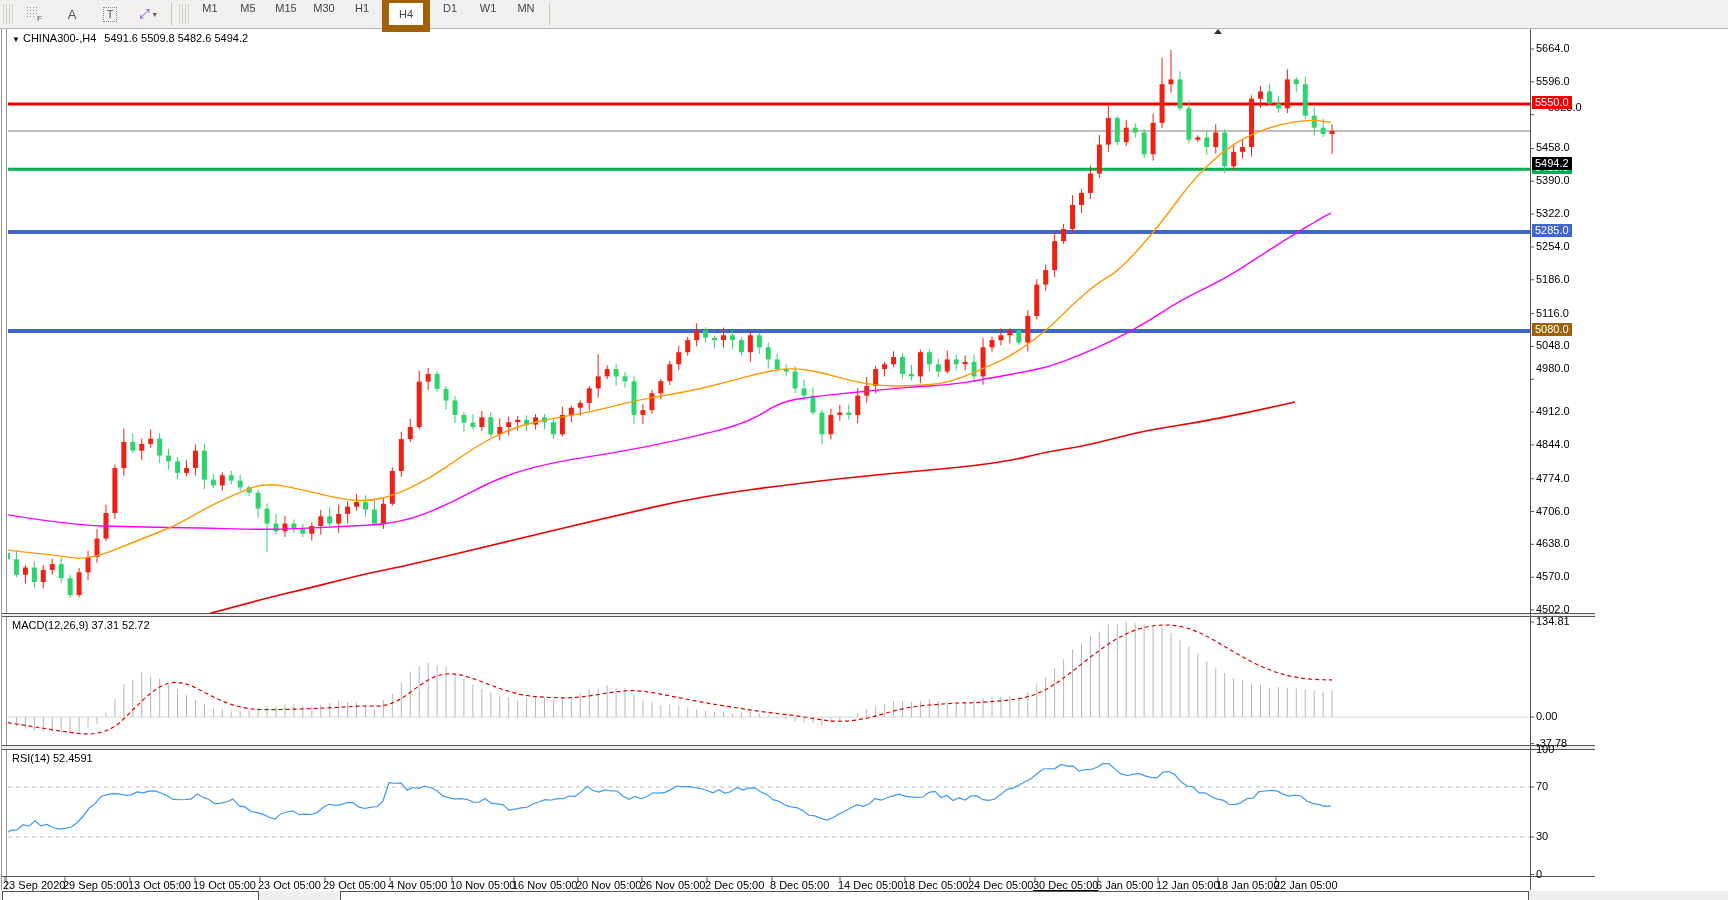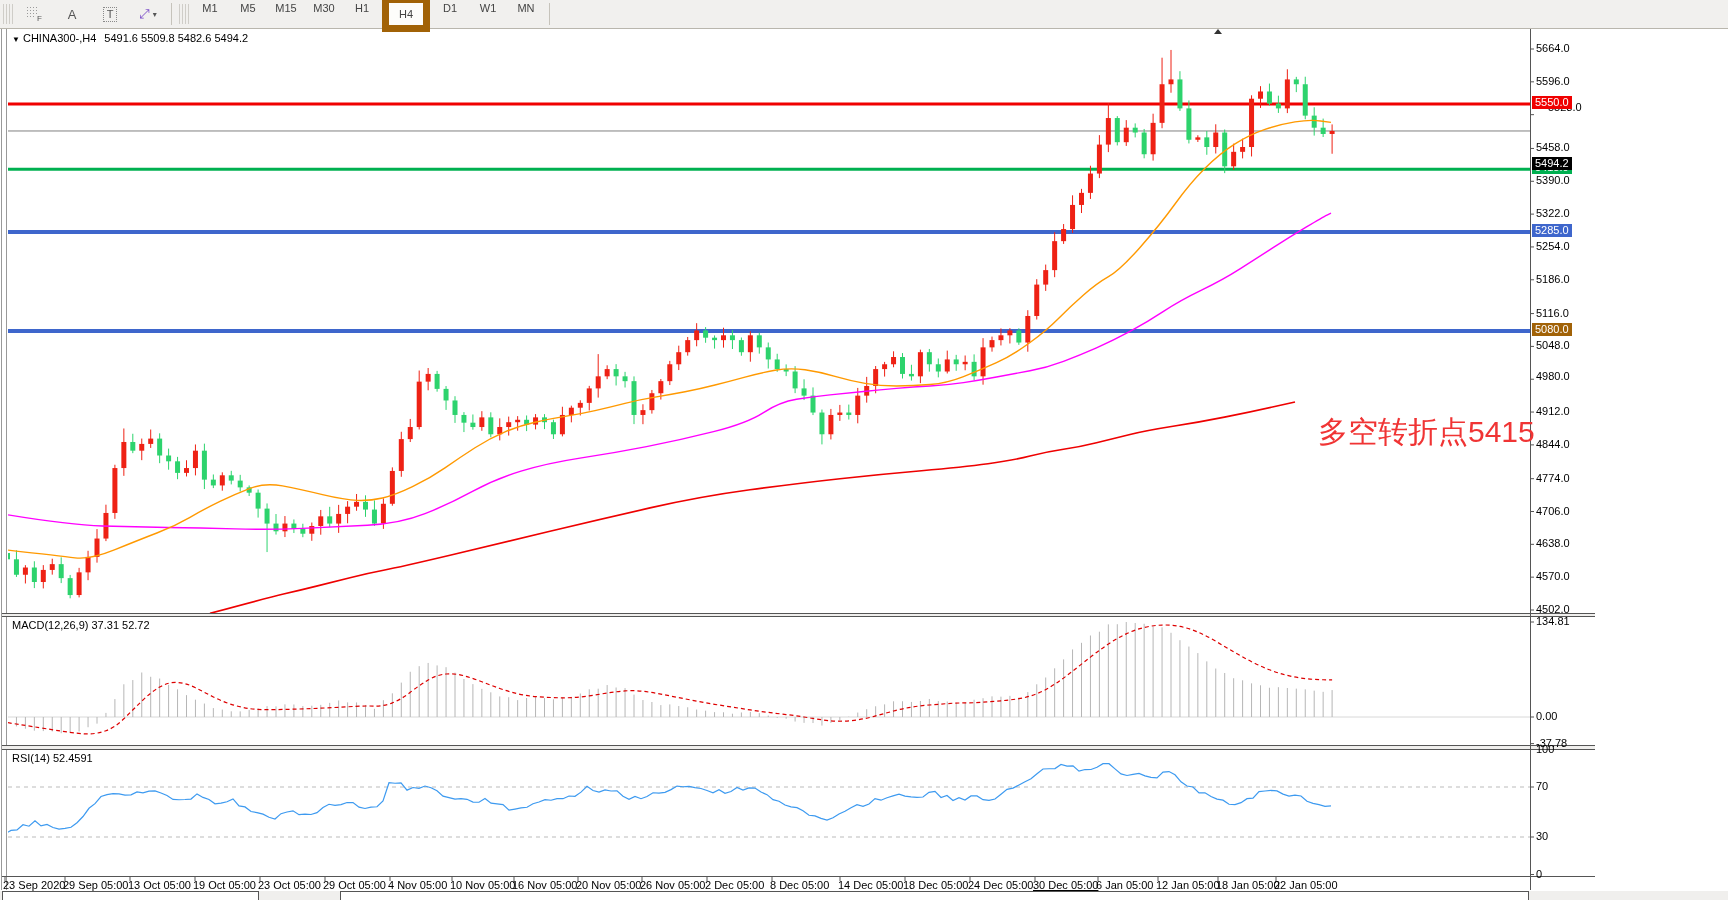--- a/index.html
+++ b/index.html
@@ -630,33 +630,32 @@
       <rect x="340.5" y="891.5" width="1188" height="12" fill="#ffffff" stroke="#555"></rect>
     </svg>
 
   <div id="overlays">
     <div id="chart-title">
       <span style="font-size:8px;">▼</span>
       <span class="sym">CHINA300-,H4</span><span>5491.6 5509.8 5482.6 5494.2</span>
     </div>
     <div id="macd-label">MACD(12,26,9) 37.31 52.72</div>
     <div id="rsi-label">RSI(14) 52.4591</div>
-    <div id="annotation" style="color: rgb(240, 52, 52);">多空转折点5415</div>
     <div id="labels">
         <div class="ax-label" style="left: 1536px; top: 42px;">5664.0</div>
         <div class="ax-label" style="left: 1536px; top: 74.8296px;">5596.0</div>
         <div class="ax-label" style="left: 1536px; top: 101px; padding-left: 12px;">5528.0</div>
         <div class="ax-label" style="left: 1536px; top: 141.454px;">5458.0</div>
         <div class="ax-label" style="left: 1536px; top: 174.284px;">5390.0</div>
         <div class="ax-label" style="left: 1536px; top: 207.114px;">5322.0</div>
         <div class="ax-label" style="left: 1536px; top: 239.943px;">5254.0</div>
         <div class="ax-label" style="left: 1536px; top: 272.773px;">5186.0</div>
         <div class="ax-label" style="left: 1536px; top: 306.568px;">5116.0</div>
         <div class="ax-label" style="left: 1536px; top: 339.398px;">5048.0</div>
-        <div class="ax-label" style="left: 1536px; top: 370px; text-align: center;">4980.0</div>
+        <div class="ax-label" style="left: 1536px; top: 362px; text-align: center;">4980.0</div>
         <div class="ax-label" style="left: 1536px; top: 405.057px;">4912.0</div>
         <div class="ax-label" style="left: 1536px; top: 437.886px;">4844.0</div>
         <div class="ax-label" style="left: 1536px; top: 471.682px;">4774.0</div>
         <div class="ax-label" style="left: 1536px; top: 504.511px;">4706.0</div>
         <div class="ax-label" style="left: 1536px; top: 537.341px;">4638.0</div>
         <div class="ax-label" style="left: 1536px; top: 570.17px;">4570.0</div>
         <div class="ax-label" style="left: 1536px; top: 603px;">4502.0</div>
         <div class="ax-badge" style="left: 1532px; top: 96.0379px; background: rgb(240, 0, 0);">5550.0</div>
         <div class="ax-badge" style="left: 1532px; top: 161.214px; background: rgb(0, 176, 80);">5415.0</div>
         <div class="ax-badge" style="left: 1532px; top: 223.977px; background: rgb(62, 102, 204);">5285.0</div>

